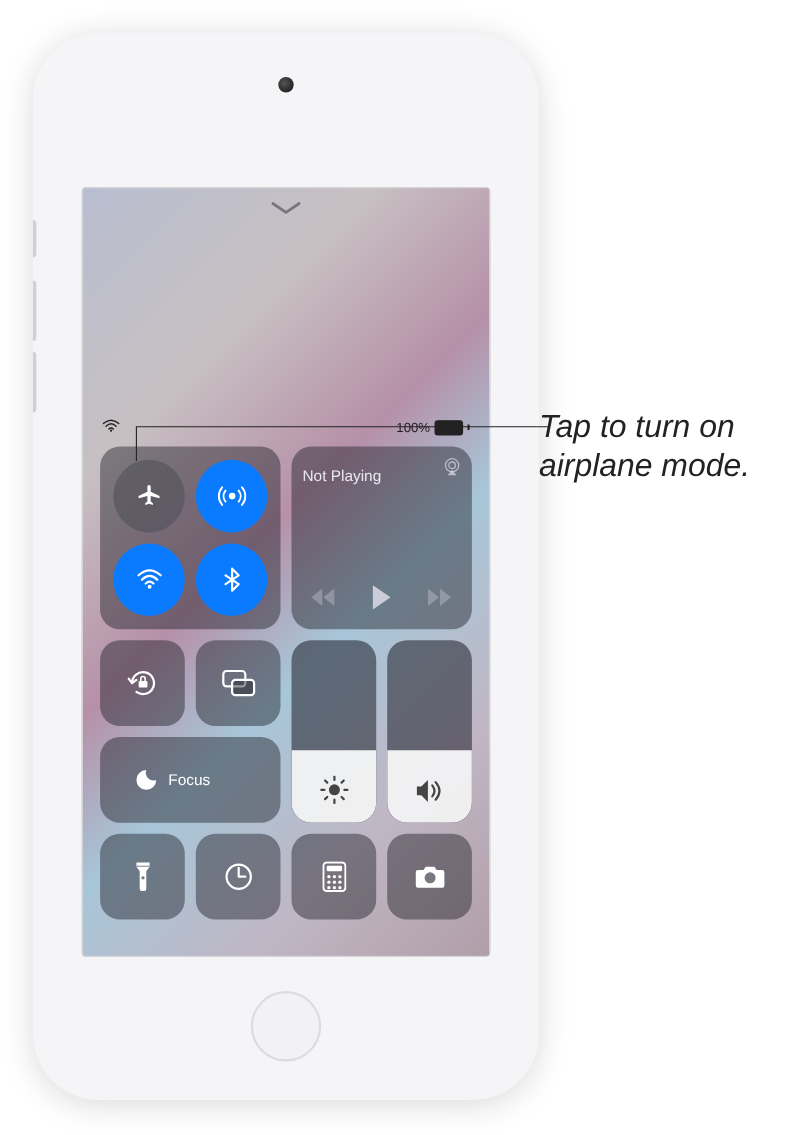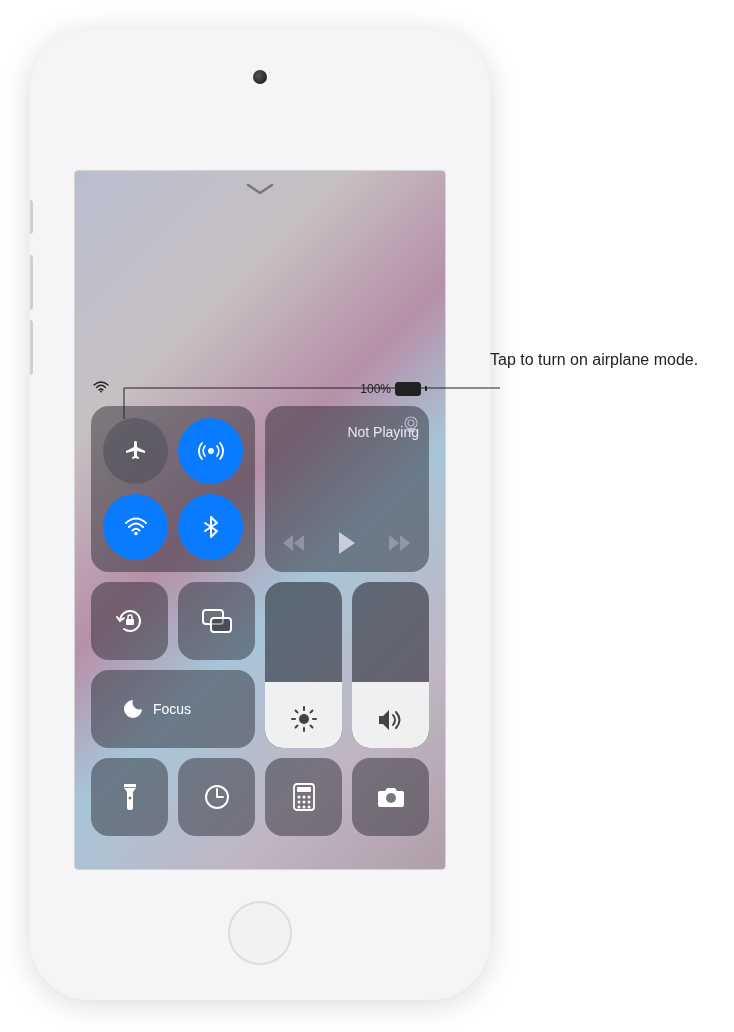--- a/index.html
+++ b/index.html
@@ -144,21 +144,21 @@
     position: relative;
     padding: 10px;
     box-sizing: border-box;
     display: flex;
     flex-direction: column;
     justify-content: space-between;
   }
   .np-title {
     font-size: 14px;
     color: #e8e8ee;
-    text-align: right;
+    text-align: left;
     margin-top: 8px;
   }
   .np-controls {
     display: flex;
     justify-content: space-between;
     align-items: center;
     padding: 0 8px 8px 8px;
     color: rgba(220,220,230,0.85);
   }
   .np-controls .dim { color: rgba(200,200,210,0.4); }
@@ -189,25 +189,26 @@
   }
   .focus-module {
     justify-content: flex-start;
     padding-left: 30px;
     gap: 8px;
     font-size: 14px;
   }
   .callout {
     position: absolute;
     left: 490px;
-    top: 350px;
+    top: 370px;
     width: 230px;
-    font-size: 16px;
+    font-size: 29px;
     line-height: 1.25;
     color: #222;
+    font-style: italic;
   }
   .callout-line {
     position: absolute;
     stroke: #222;
     stroke-width: 1;
     fill: none;
   }
 </style>
 </head>
 <body>

